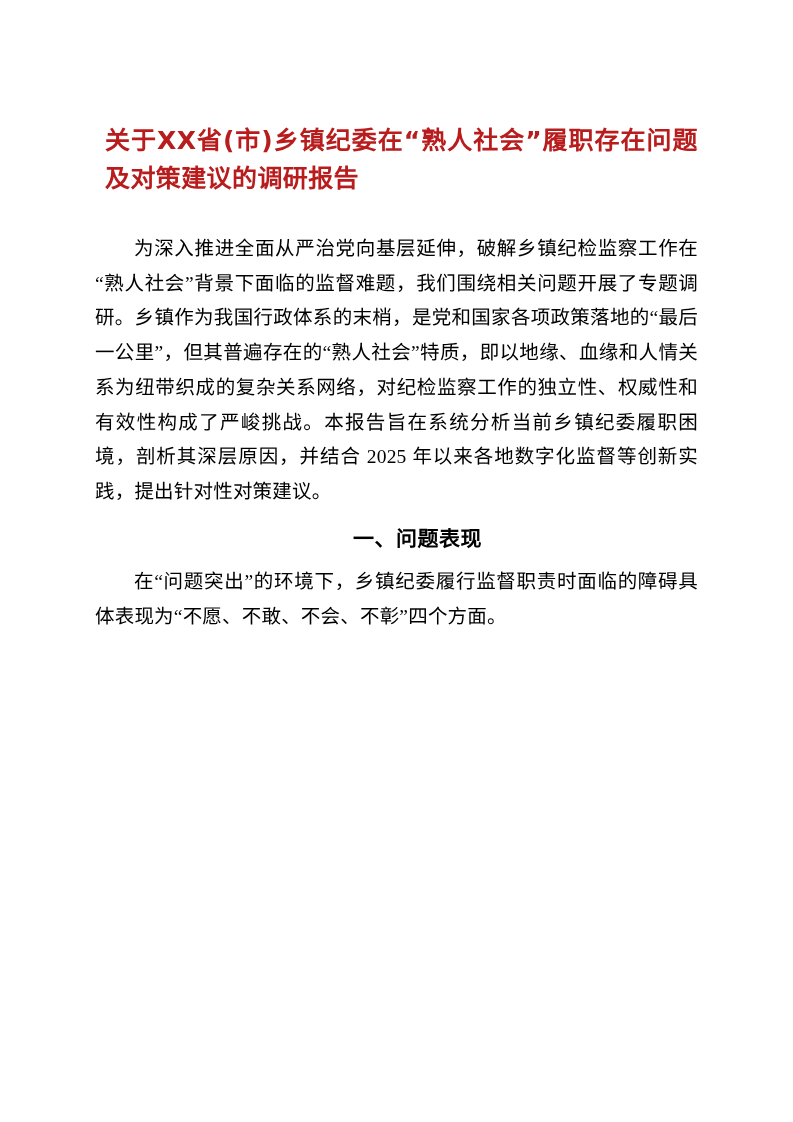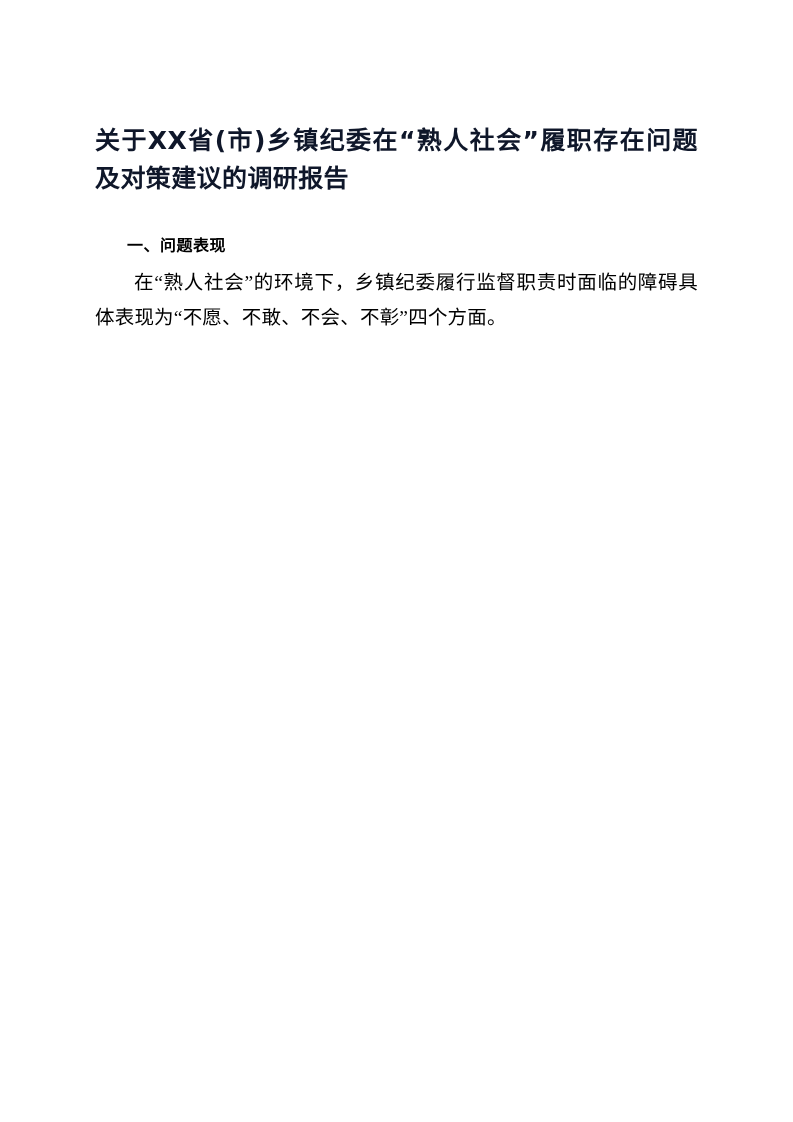--- a/index.html
+++ b/index.html
@@ -23,48 +23,50 @@
     background: #ffffff;
   }
   .doc-title {
     font-family: "DejaVu Sans", "Liberation Sans", sans-serif;
     font-weight: bold;
     font-size: 25px;
     line-height: 1.52;
     text-align: justify;
     text-align-last: left;
     letter-spacing: 0.4px;
-    margin: 0 0 34px 0;
-    color: #0f172a;
+    margin: 0 0 34px 10px;
+    color: #b91c1c;
   }
   .para {
     font-size: 19.5px;
     line-height: 1.78;
     text-align: justify;
     text-justify: inter-ideograph;
     text-indent: 2em;
     margin: 0 0 9px 0;
     letter-spacing: 0.2px;
   }
   .section-heading {
-    font-family: Liberation Sans, sans-serif;
+    font-family: Liberation Mono, monospace;
     font-weight: bold;
-    font-size: 16px;
+    font-size: 21px;
     line-height: 1.78;
     text-indent: 2em;
     margin: 12px 0 6px 0;
     letter-spacing: 0.5px;
+    text-align: center;
   }
 </style>
 </head>
 <body>
 
 <div class="page">
 
   <h1 class="doc-title">关于XX省(市)乡镇纪委在“熟人社会”履职存在问题及对策建议的调研报告</h1>
 
+  <p class="para">为深入推进全面从严治党向基层延伸，破解乡镇纪检监察工作在“熟人社会”背景下面临的监督难题，我们围绕相关问题开展了专题调研。乡镇作为我国行政体系的末梢，是党和国家各项政策落地的“最后一公里”，但其普遍存在的“熟人社会”特质，即以地缘、血缘和人情关系为纽带织成的复杂关系网络，对纪检监察工作的独立性、权威性和有效性构成了严峻挑战。本报告旨在系统分析当前乡镇纪委履职困境，剖析其深层原因，并结合 2025 年以来各地数字化监督等创新实践，提出针对性对策建议。</p>
 
   <h2 class="section-heading">一、问题表现</h2>
 
-  <p class="para">在“熟人社会”的环境下，乡镇纪委履行监督职责时面临的障碍具体表现为“不愿、不敢、不会、不彰”四个方面。</p>
+  <p class="para">在“问题突出”的环境下，乡镇纪委履行监督职责时面临的障碍具体表现为“不愿、不敢、不会、不彰”四个方面。</p>
 
 
 </div>
 
 </body></html>

